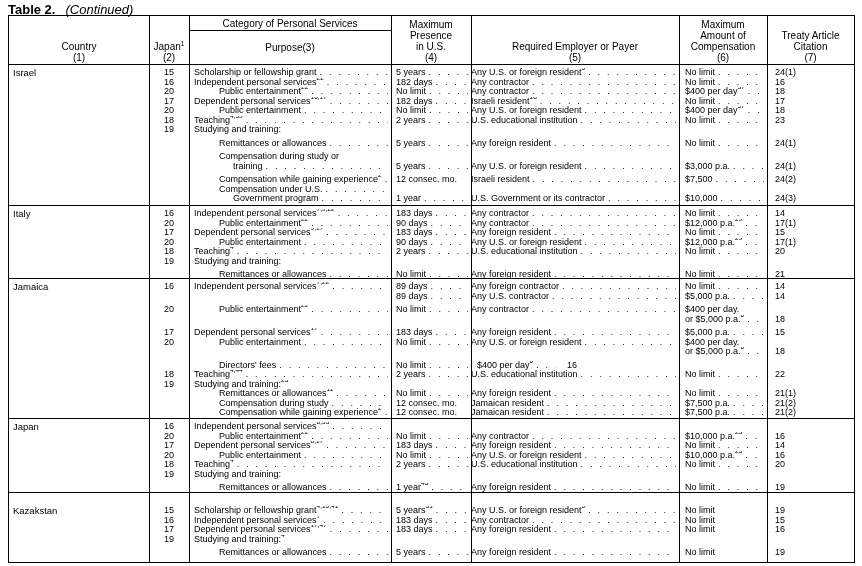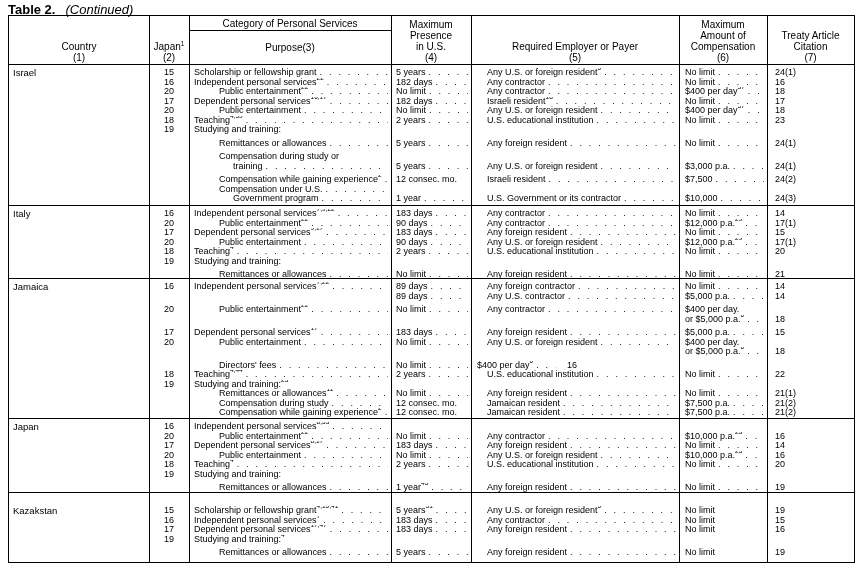--- a/index.html
+++ b/index.html
@@ -22,21 +22,21 @@
   .tbody{font-size:9px;line-height:9.5px;}
   .sec{position:relative;box-sizing:border-box;overflow:hidden;}
   .bt{border-top:1px solid #000;}
   .country{position:absolute;left:4px;font-size:9.5px;}
   .row{display:flex;height:9.5px;}
   .cell{display:flex;box-sizing:border-box;overflow:hidden;white-space:nowrap;padding-right:3px;}
   .c1{width:140px}
   .c2{width:40px;justify-content:center;padding-right:0}
   .c3{width:202px;padding-left:5px}
   .c4{width:80px;padding-left:5px}
-  .c5{width:208px;padding-left:16px}
+  .c5{width:208px;padding-left:0}
   .c6{width:88px;padding-left:6px}
   .c7{width:87px;padding-left:8px}
   .txt{flex:0 0 auto;}
   .ldr{flex:1 1 auto;overflow:hidden;margin-left:3px;letter-spacing:2.2px;}
   .ldr::before{content:". . . . . . . . . . . . . . . . . . . . . . . . . . . . . . . . . . . . . . . . . . . .";}
 </style>
 </head>
 <body>
 
 <div class="page">

